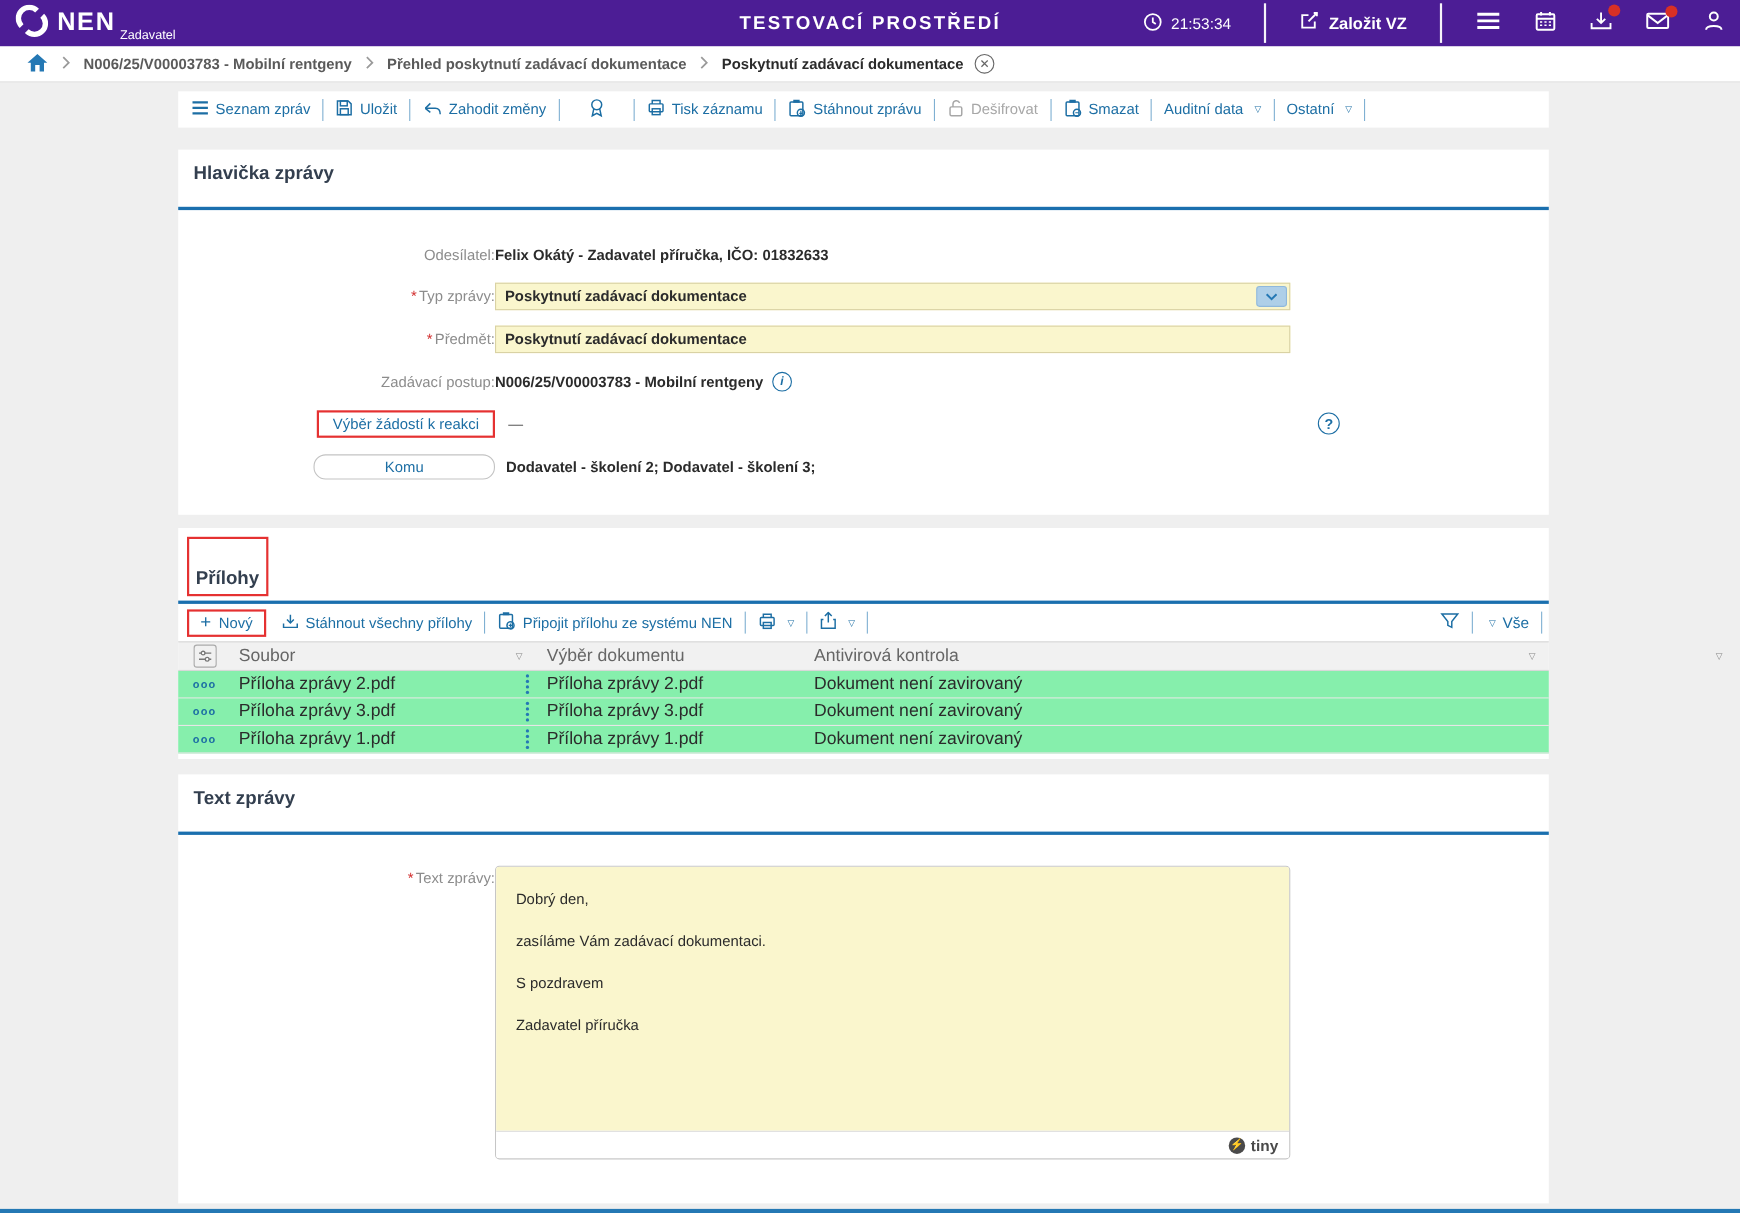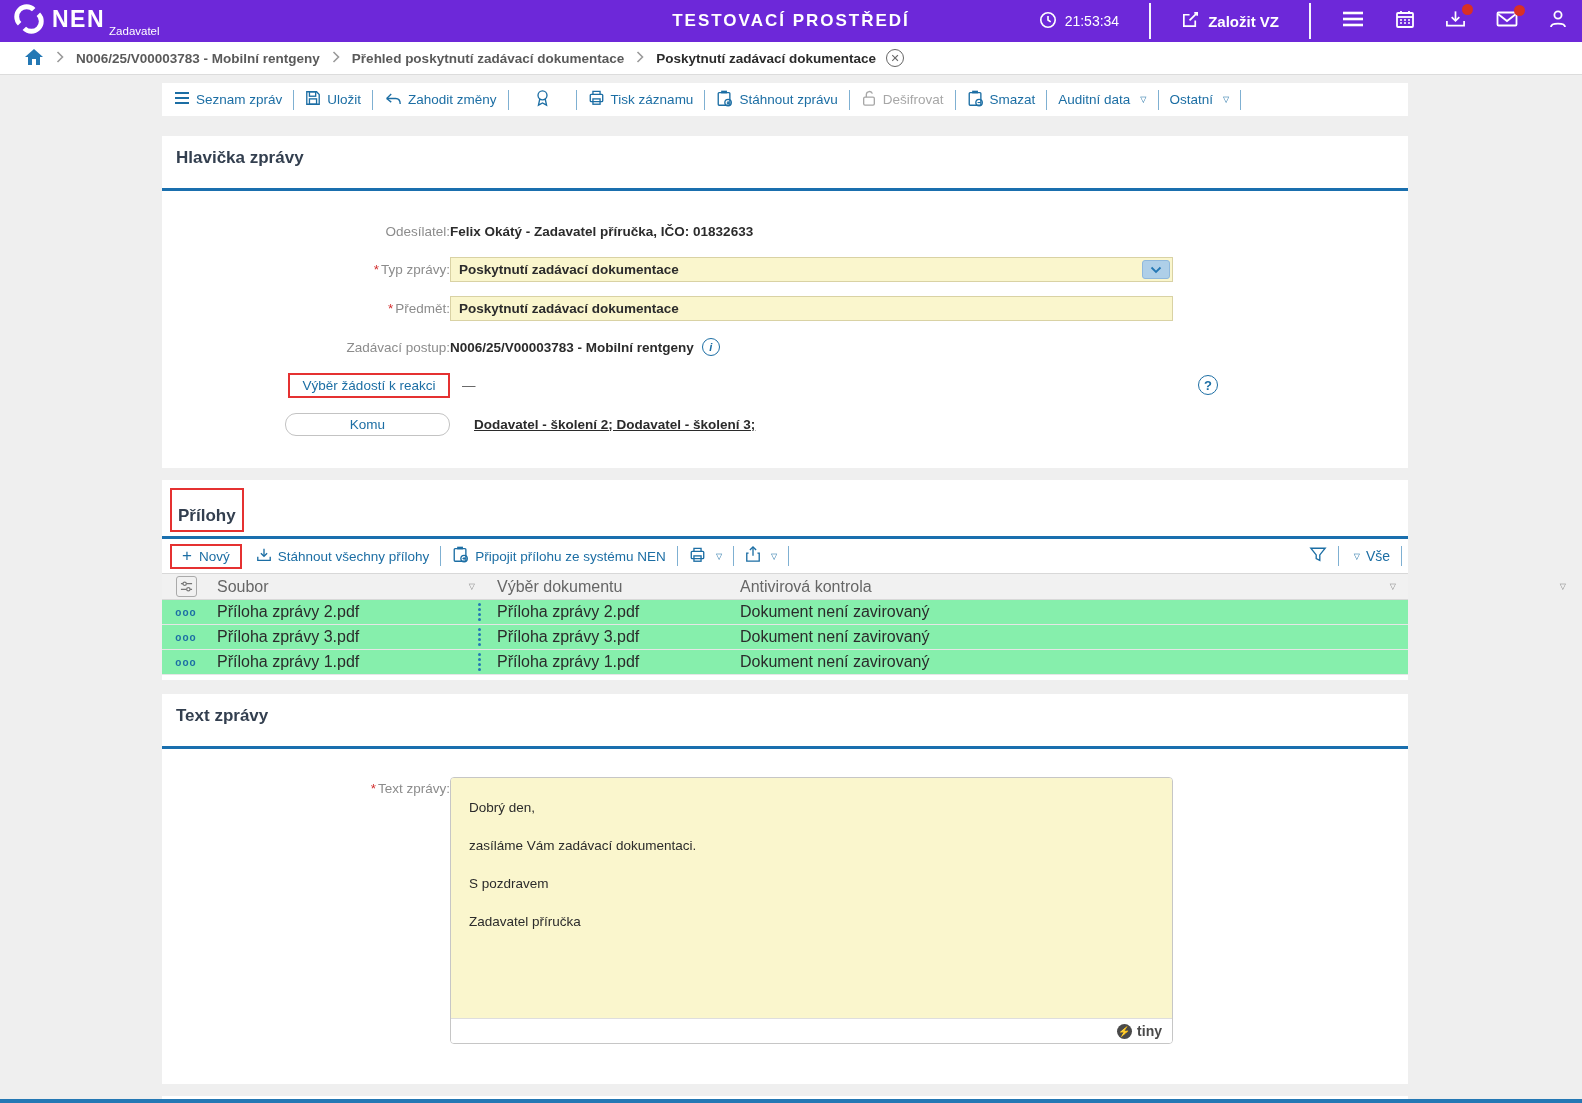--- a/index.html
+++ b/index.html
@@ -1,21 +1,21 @@
 <!DOCTYPE html>
 <html><head>
 <meta charset="utf-8">
 <style>
   * { margin:0; padding:0; box-sizing:border-box; }
   html,body { width:1582px; height:1103px; overflow:hidden; }
   body { font-family:"Liberation Sans", sans-serif; background:#efefef; color:#333; }
   .app { position:relative; width:1582px; height:1103px; }
 
   
-  .topbar { height:42px; background:#6d28d9; display:flex; align-items:center; color:#fff; position:relative; padding:0 14px; }
+  .topbar { height:42px; background:#4c1d95; display:flex; align-items:center; color:#fff; position:relative; padding:0 14px; }
   .brand-block { display:flex; align-items:flex-start; gap:8px; cursor:pointer; }
   .brand-text { font-size:23px; font-weight:bold; letter-spacing:1.5px; line-height:30px; }
   .brand-sub { font-size:11.5px; align-self:flex-end; margin-left:-4px; margin-bottom:1px; }
   .env-title { position:absolute; left:0; right:0; text-align:center; font-size:17px; font-weight:bold; letter-spacing:2px; pointer-events:none; }
   .topbar-right { margin-left:auto; display:flex; align-items:center; gap:30px; z-index:2; }
   .tb-time { font-size:14px; display:flex; align-items:center; gap:8px; }
   .tb-divider { width:2px; height:36px; background:#ffffff; opacity:.95; }
   .tb-btn { display:flex; align-items:center; gap:8px; cursor:pointer; position:relative; }
   .tb-btn .lbl { font-size:15px; font-weight:bold; }
   .badge { position:absolute; top:-5px; right:-7px; width:11px; height:11px; border-radius:50%; background:#d93025; }
@@ -55,21 +55,21 @@
   .annot-btn { border:2px solid #e53131; background:#fff; color:#1c6ea4; font-size:13.5px; width:162px; height:25px; display:flex; align-items:center; justify-content:center; cursor:pointer; }
   .pill-btn { border:1px solid #c3c3c3; border-radius:11px; background:#fff; color:#1c6ea4; font-size:13.5px; width:165px; height:23px; display:flex; align-items:center; justify-content:center; cursor:pointer; }
   .btn-row .flabel { display:flex; justify-content:flex-end; }
   .dash-val { color:#555; font-weight:400; margin-left:12px; }
   .circle-ic { width:18px; height:18px; border:1.5px solid #1c6ea4; border-radius:50%; color:#1c6ea4; font-size:11px; font-weight:700; display:inline-flex; align-items:center; justify-content:center; font-style:normal; }
   .help-pos { position:absolute; left:1036px; top:2px; width:20px; height:20px; font-size:13px; cursor:pointer; }
 
   
   .annot-box { border:2px solid #e53131; }
   .attach-title-wrap { display:inline-block; margin:8px 0 4px 8px; padding:0 6px 2px 6px; }
-  .attach-title-wrap .panel-title { padding:16px 0 2px 0; }
+  .attach-title-wrap .panel-title { padding:16px 0 2px 0;margin-top:10px; }
   .attach-toolbar { height:34px; display:flex; align-items:center; padding-left:8px; font-size:13.5px; }
   .novy-wrap { padding:3px 10px; display:flex; align-items:center; gap:7px; color:#1c6ea4; cursor:pointer; }
   .plus-glyph { font-size:17px; line-height:14px; }
   .at-right { margin-left:auto; display:flex; align-items:center; margin-right:4px; }
   .tbl-head { display:flex; background:#f1f1f1; border-top:1px solid #d8d8d8; border-bottom:1px solid #d8d8d8; height:27px; align-items:center; color:#666; }
   .tbl-row { display:flex; border-bottom:1px solid #e6e6e6; height:25px; align-items:center; color:#2b2b2b; background:#86efac; cursor:pointer; }
   .c-ic { width:48px; flex:none; display:flex; align-items:center; justify-content:center; }
   .c-file { width:277px; flex:none; display:flex; align-items:center; padding-left:7px; position:relative; }
   .c-name { width:243px; flex:none; display:flex; align-items:center; padding-left:10px; }
   .c-av { flex:1; display:flex; align-items:center; padding-left:10px; position:relative; }
@@ -358,21 +358,21 @@
             <button class="annot-btn">Výběr žádostí k reakci</button>
           </div>
           <div class="fvalue dash-val">—</div>
           <span class="circle-ic help-pos">?</span>
         </div>
 
         <div class="frow btn-row">
           <div class="flabel">
             <button class="pill-btn">Komu</button>
           </div>
-          <div class="fvalue" style="margin-left:24px;text-decoration:underline;">Dodavatel - školení 2; Dodavatel - školení 3;</div>
+          <div class="fvalue" style="margin-left:10px;">Dodavatel - školení 2; Dodavatel - školení 3;</div>
         </div>
 
       </div>
     </section>
 
     <section class="panel" style="margin-top:12px;">
       <div class="attach-title-wrap annot-box">
         <div class="panel-title">Přílohy</div>
       </div>
       <div class="panel-rule"></div>

